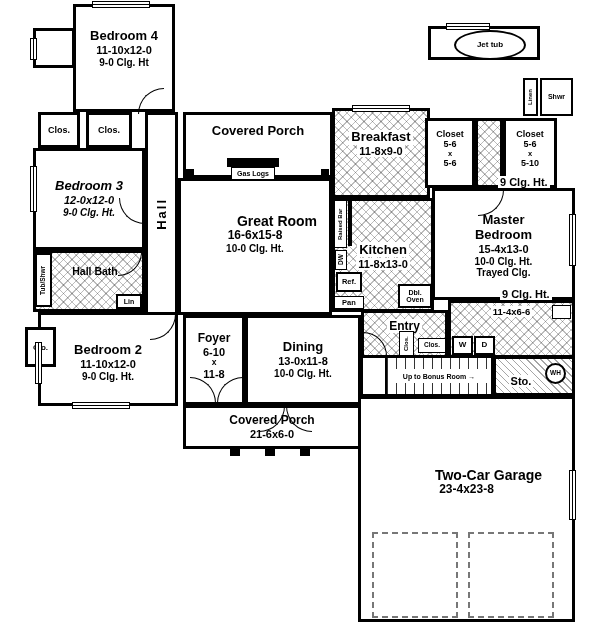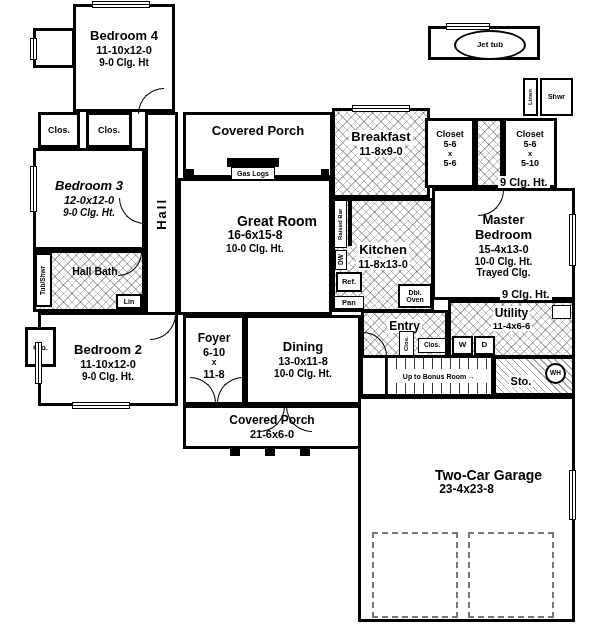--- a/index.html
+++ b/index.html
@@ -221,21 +221,20 @@
   </div>
   <div class="fix vtext" style="left:399px;top:331px;width:15px;height:25px;font-size:6px;border-width:1.5px;">
     <span>Clos.</span>
   </div>
   <div class="fix" style="left:418px;top:338px;width:28px;height:15px;font-size:6.5px;border-width:1.5px;">
     <span>Clos.</span>
   </div>
 
   <div class="room tile" style="left:448px;top:300px;width:127px;height:58px;">
     <div class="lbl" style="top:4px;">
-      <span class="line nm3"><span style="background:#fff;padding:0 2px;">Utility</span></span>
       <span class="line dm3"><span style="background:#fff;padding:0 2px;">11-4x6-6</span></span>
     </div>
   </div>
   <div class="fix" style="left:452px;top:336px;width:21px;height:19px;font-size:8px;">
     <span>W</span>
   </div>
   <div class="fix" style="left:474px;top:336px;width:21px;height:19px;font-size:8px;">
     <span>D</span>
   </div>
   <div class="fix" style="left:552px;top:305px;width:19px;height:14px;border-width:1.5px;"></div>

